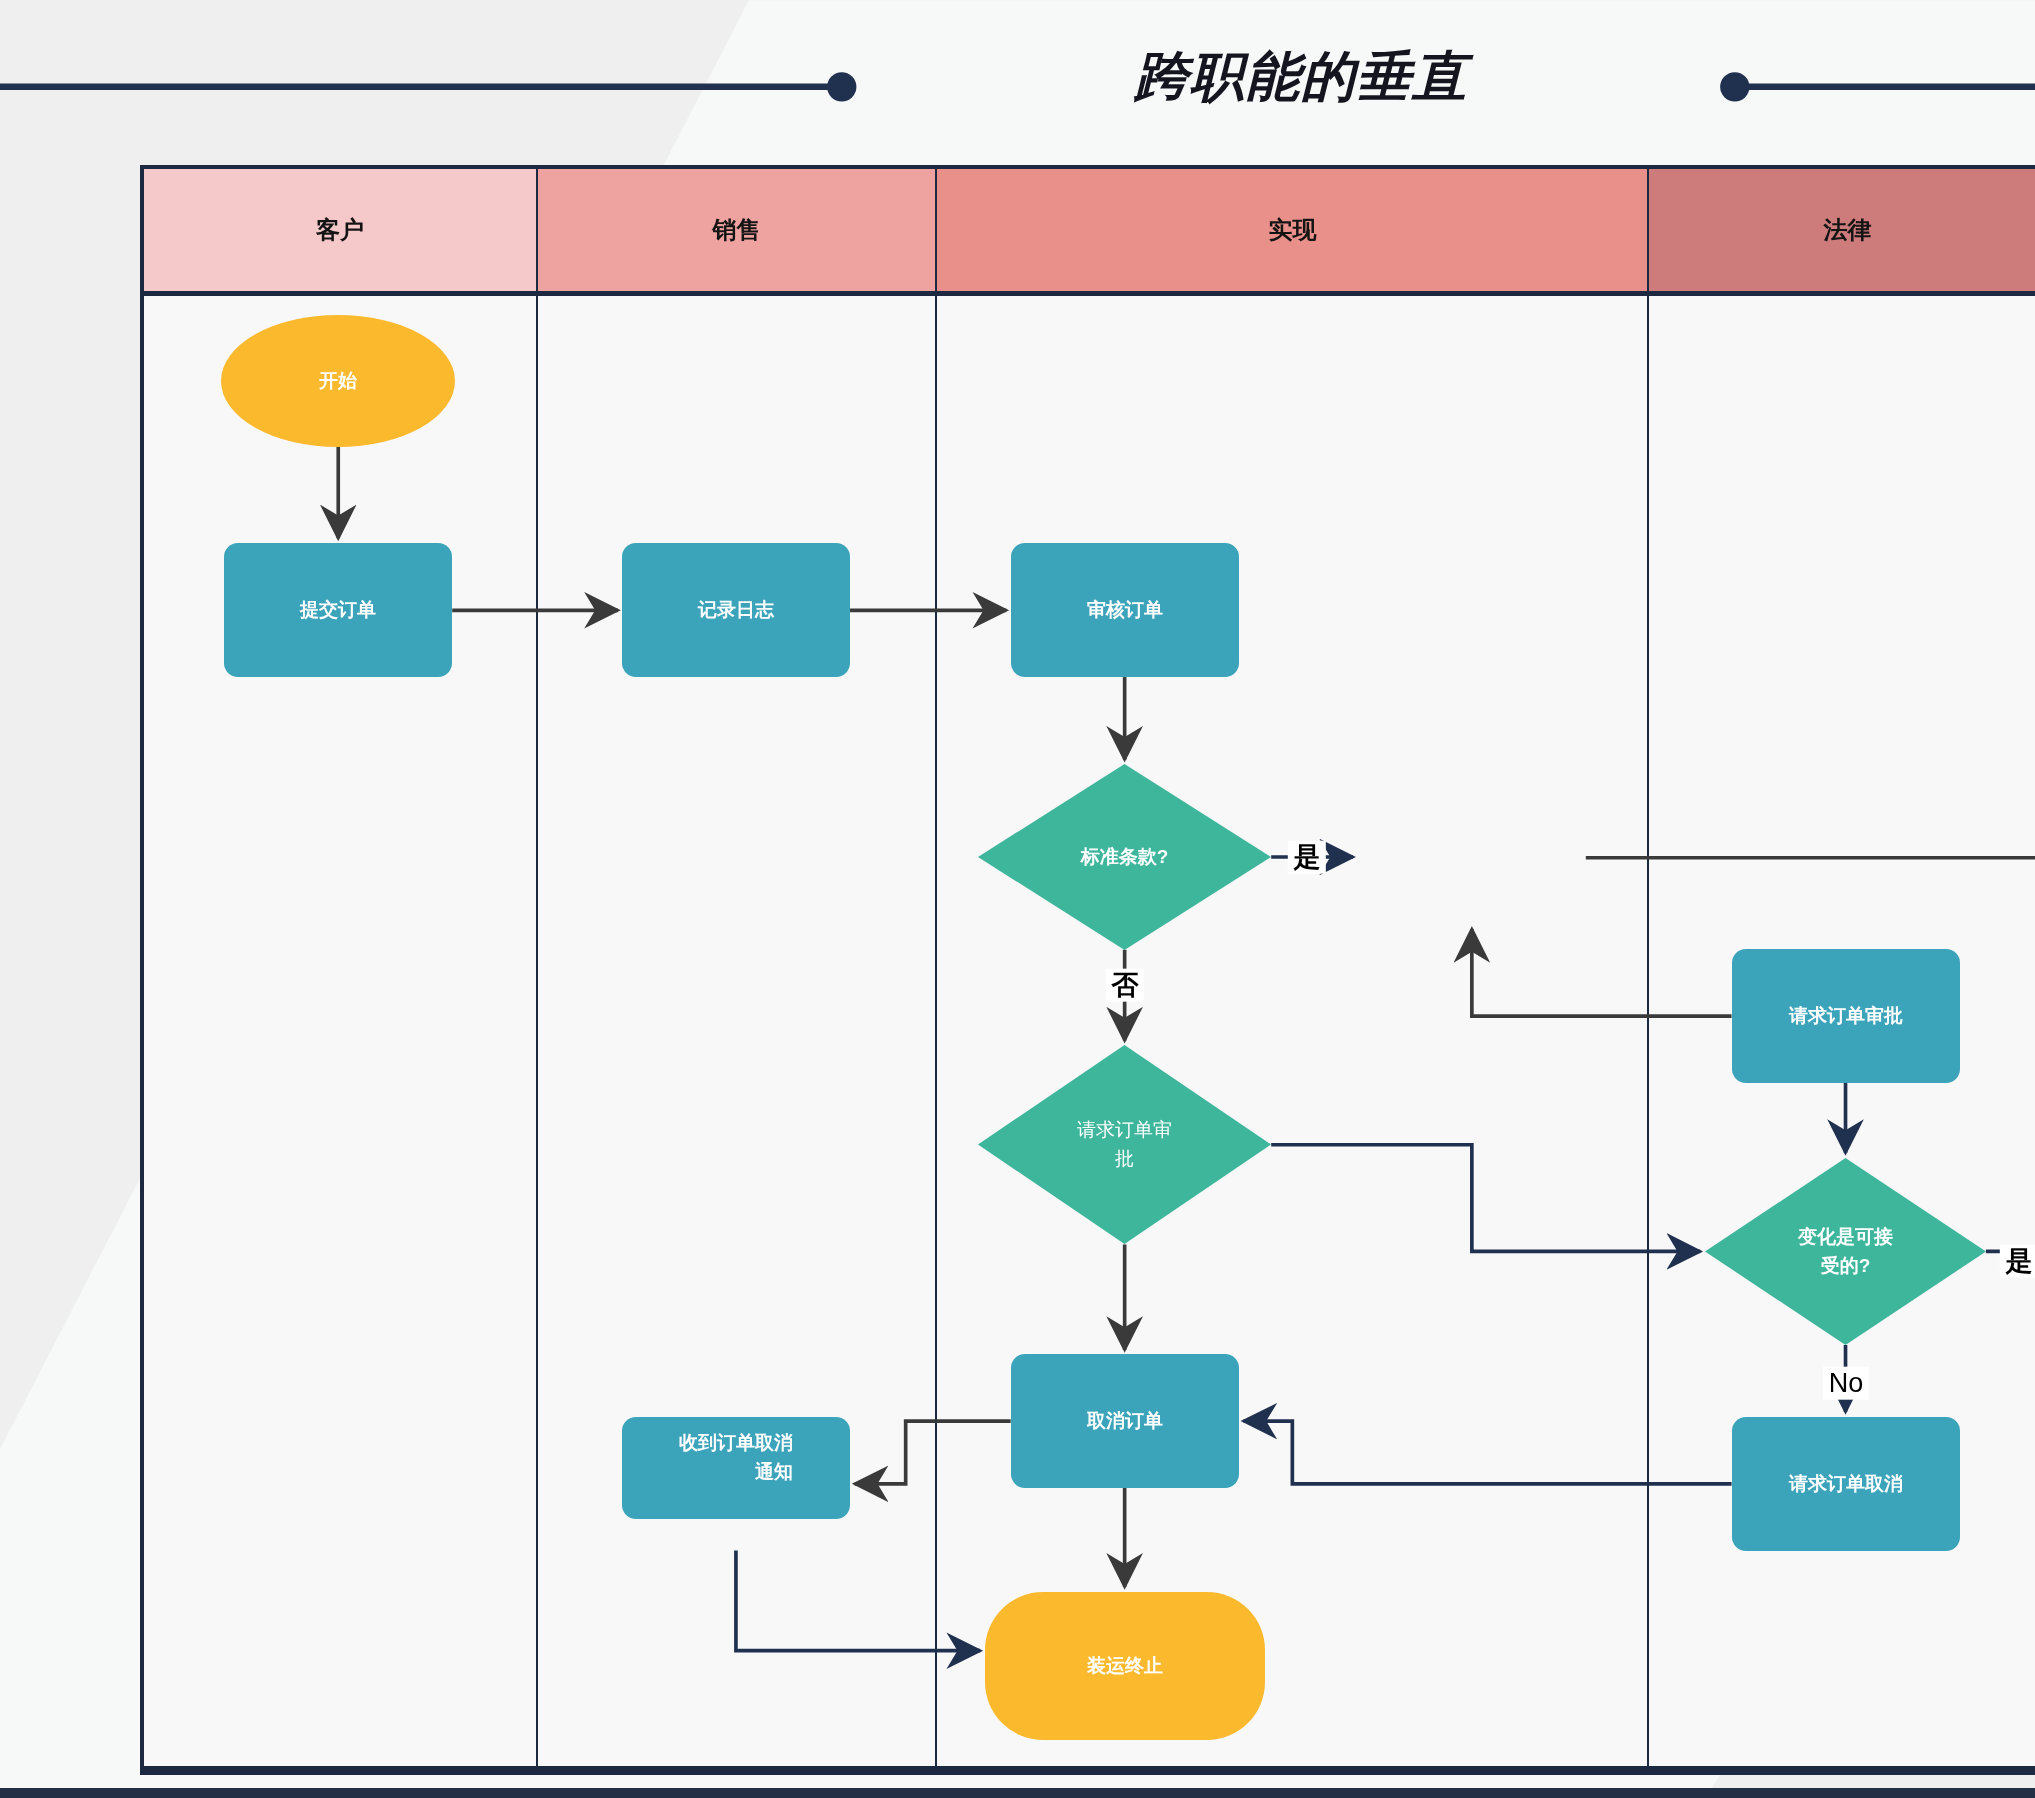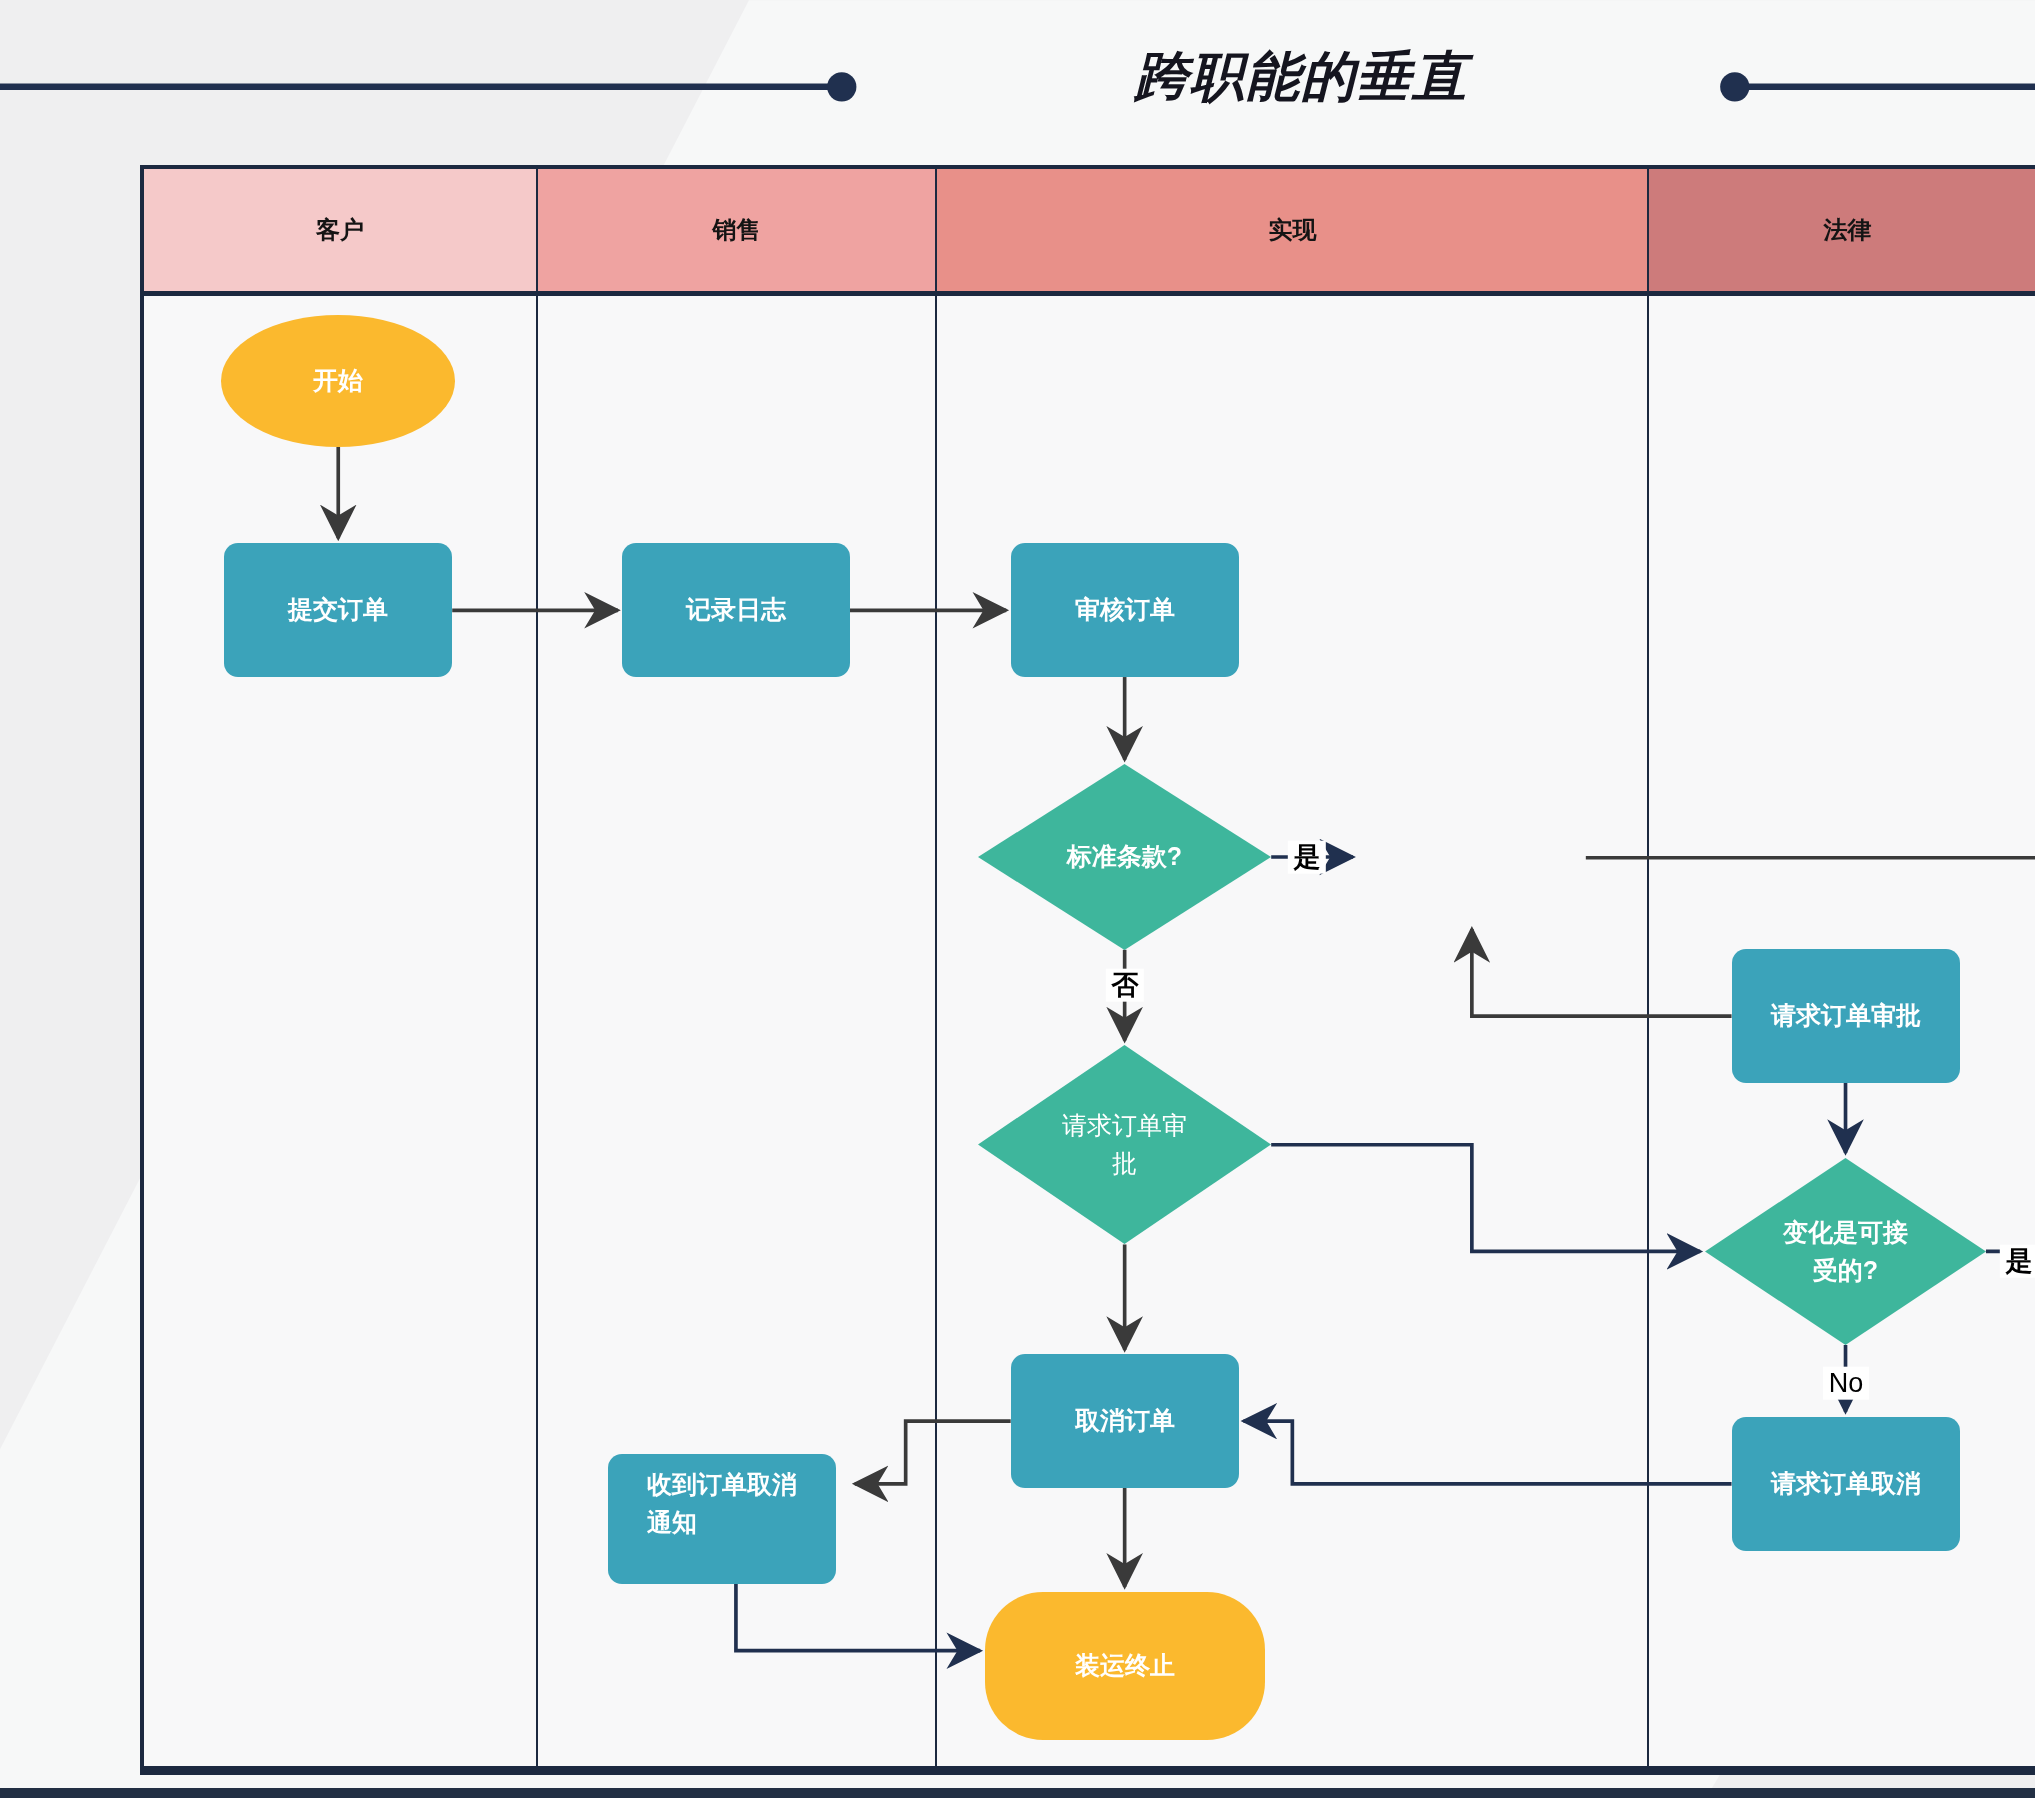--- a/index.html
+++ b/index.html
@@ -13,21 +13,21 @@
   .table{position:absolute;left:140px;top:165px;width:2296px;height:1610px;
          border:4.9px solid #1c2940;border-bottom-width:9.8px;box-sizing:border-box;z-index:2;}
   .lane{position:absolute;top:0;bottom:0;box-sizing:border-box;border-left:2.8px solid #1c2940;}
   .lane:first-child{border-left:none;}
   .lane-header{position:absolute;left:0;right:0;top:0;height:127px;
                border-bottom:5.3px solid #1c2940;display:flex;align-items:center;justify-content:center;
                font-size:24px;font-weight:700;color:#141414;box-sizing:border-box;}
   .lane-body{position:absolute;left:0;right:0;top:127px;bottom:0;background:#f8f8f9;}
   
   .node{position:absolute;display:flex;align-items:center;justify-content:center;
-        color:#ffffff;font-size:25px;font-weight:700;text-align:left;z-index:4;line-height:1.5;}
+        color:#ffffff;font-size:19px;font-weight:700;text-align:right;z-index:4;line-height:1.5;}
   .rect{background:#3ba3ba;border-radius:14px;}
   .ellipse{background:#fbb92e;border-radius:50%;}
   .stadium{background:#fbb92e;}
   .diamond{background:#3eb69c;clip-path:polygon(50% 0,100% 50%,50% 100%,0 50%);
            flex-direction:column;}
   .thin{font-weight:400;}
   .top-align{align-items:flex-start;padding-top:12.2px;box-sizing:border-box;}
   
   .elabel{position:absolute;transform:translate(-50%,-50%);background:#fff;
           padding:0.8px 5.7px;font-size:27px;font-weight:700;color:#000;z-index:5;line-height:1.15;}
@@ -150,21 +150,21 @@
 
   <div class="node diamond" style="left:1705px;top:1158px;width:281px;height:187px;">
     <span>变化是可接</span>
     <span>受的?</span>
   </div>
 
   <div class="node rect" style="left:1011px;top:1354px;width:228px;height:134px;">
       <span>取消订单</span>
     </div>
 
-  <div class="node rect top-align" style="left:608px;top:1417px;width:228px;height:130px;margin-top:37px;">
+  <div class="node rect top-align" style="left:622px;top:1417px;width:228px;height:102px;">
     <span style="display:block;">
       <span style="display:block;">收到订单取消</span>
       <span style="display:block;">通知</span>
     </span>
   </div>
 
   <div class="node rect" style="left:1732px;top:1417px;width:228px;height:134px;">
       <span>请求订单取消</span>
     </div>
 

